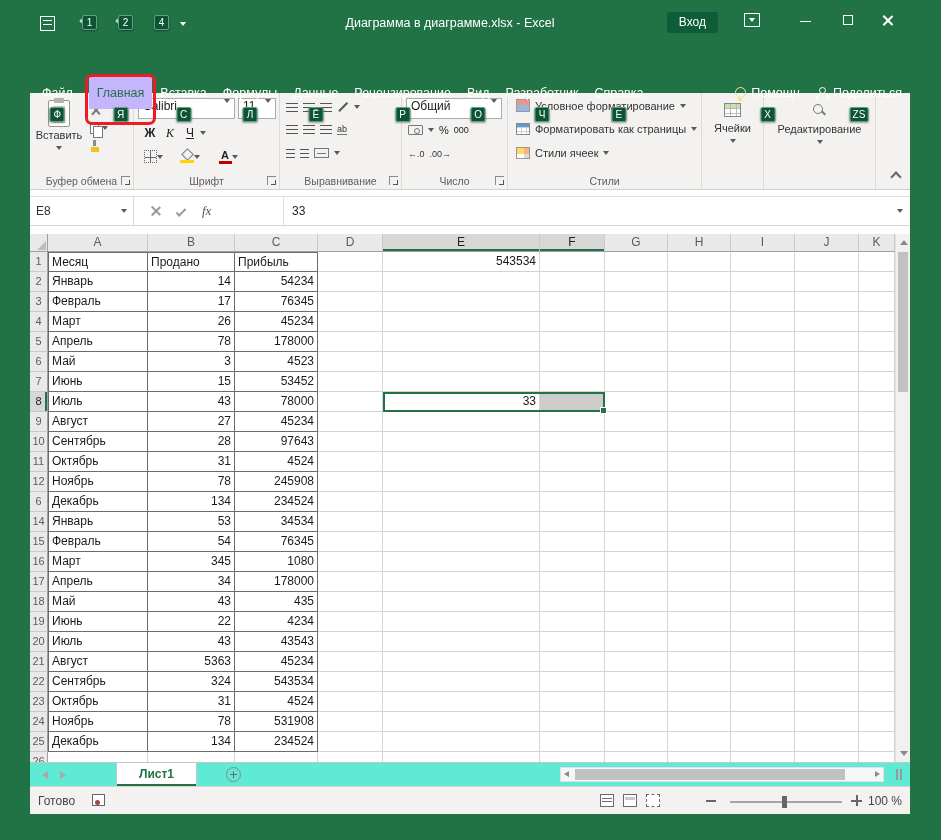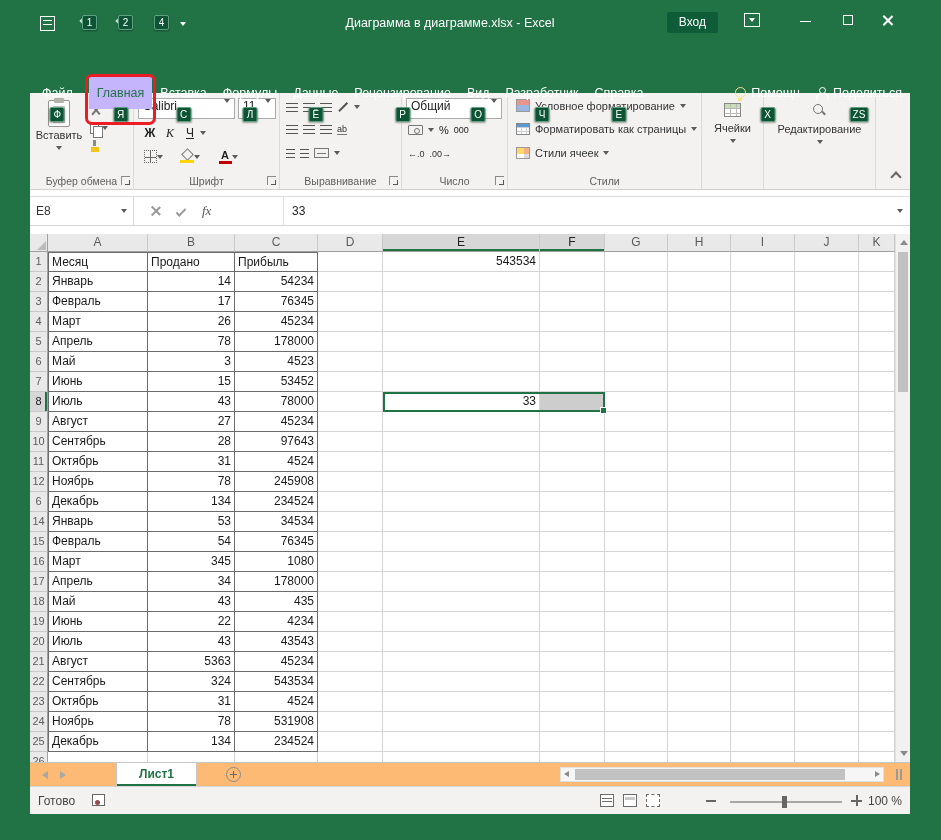--- a/index.html
+++ b/index.html
@@ -138,21 +138,21 @@
   .selbox{position:absolute;border:2px solid #217346;pointer-events:none}
   .selbox::after{content:"";position:absolute;right:-4px;bottom:-4px;width:5px;height:5px;background:#217346;border:1px solid #fff}
 
   
   .vscroll{position:absolute;left:865px;top:141px;width:15px;height:528px;background:#f1f1f1;border-left:1px solid #e0e0e0}
   .tri-up{position:absolute;left:4px;top:6px;width:0;height:0;border-left:4px solid transparent;border-right:4px solid transparent;border-bottom:5px solid #8a8a8a}
   .tri-down{position:absolute;left:4px;bottom:6px;width:0;height:0;border-left:4px solid transparent;border-right:4px solid transparent;border-top:5px solid #8a8a8a}
   .vthumb{position:absolute;left:2px;top:18px;width:10px;height:140px;background:#c1c1c1}
 
   
-  .tabbar{position:absolute;left:0;top:669px;width:880px;height:24px;background:#fdba74;border-top:1px solid #c6c6c6;font-size:12px}
+  .tabbar{position:absolute;left:0;top:669px;width:880px;height:24px;background:#5eead4;border-top:1px solid #c6c6c6;font-size:12px}
   .tri-l{position:absolute;top:8px;width:0;height:0;border-top:4.5px solid transparent;border-bottom:4.5px solid transparent;border-right:6px solid #a8a8a8}
   .tri-r{position:absolute;top:8px;width:0;height:0;border-top:4.5px solid transparent;border-bottom:4.5px solid transparent;border-left:6px solid #a8a8a8}
   .sheettab{position:absolute;left:86px;top:0;height:23px;padding:0 22px;background:#fff;border-left:1px solid #c6c6c6;border-right:1px solid #c6c6c6;color:#217346;font-weight:700;line-height:22px;box-shadow:inset 0 -2px 0 #217346}
   .addsheet{position:absolute;left:196px;top:4px;width:15px;height:15px;border:1px solid #8a8a8a;border-radius:50%}
   .addsheet::before{content:"";position:absolute;left:3px;top:6px;width:7px;height:1px;background:#6a6a6a}
   .addsheet::after{content:"";position:absolute;left:6px;top:3px;width:1px;height:7px;background:#6a6a6a}
   .hscroll{position:absolute;right:26px;top:4px;width:324px;height:15px;background:#f6f6f6;border:1px solid #e0e0e0}
   .hthumb{position:absolute;left:14px;top:1px;height:11px;width:270px;background:#c1c1c1}
   .hs-l{position:absolute;left:3px;top:3px;width:0;height:0;border-top:3.5px solid transparent;border-bottom:3.5px solid transparent;border-right:5px solid #8a8a8a}
   .hs-r{position:absolute;right:3px;top:3px;width:0;height:0;border-top:3.5px solid transparent;border-bottom:3.5px solid transparent;border-left:5px solid #8a8a8a}

